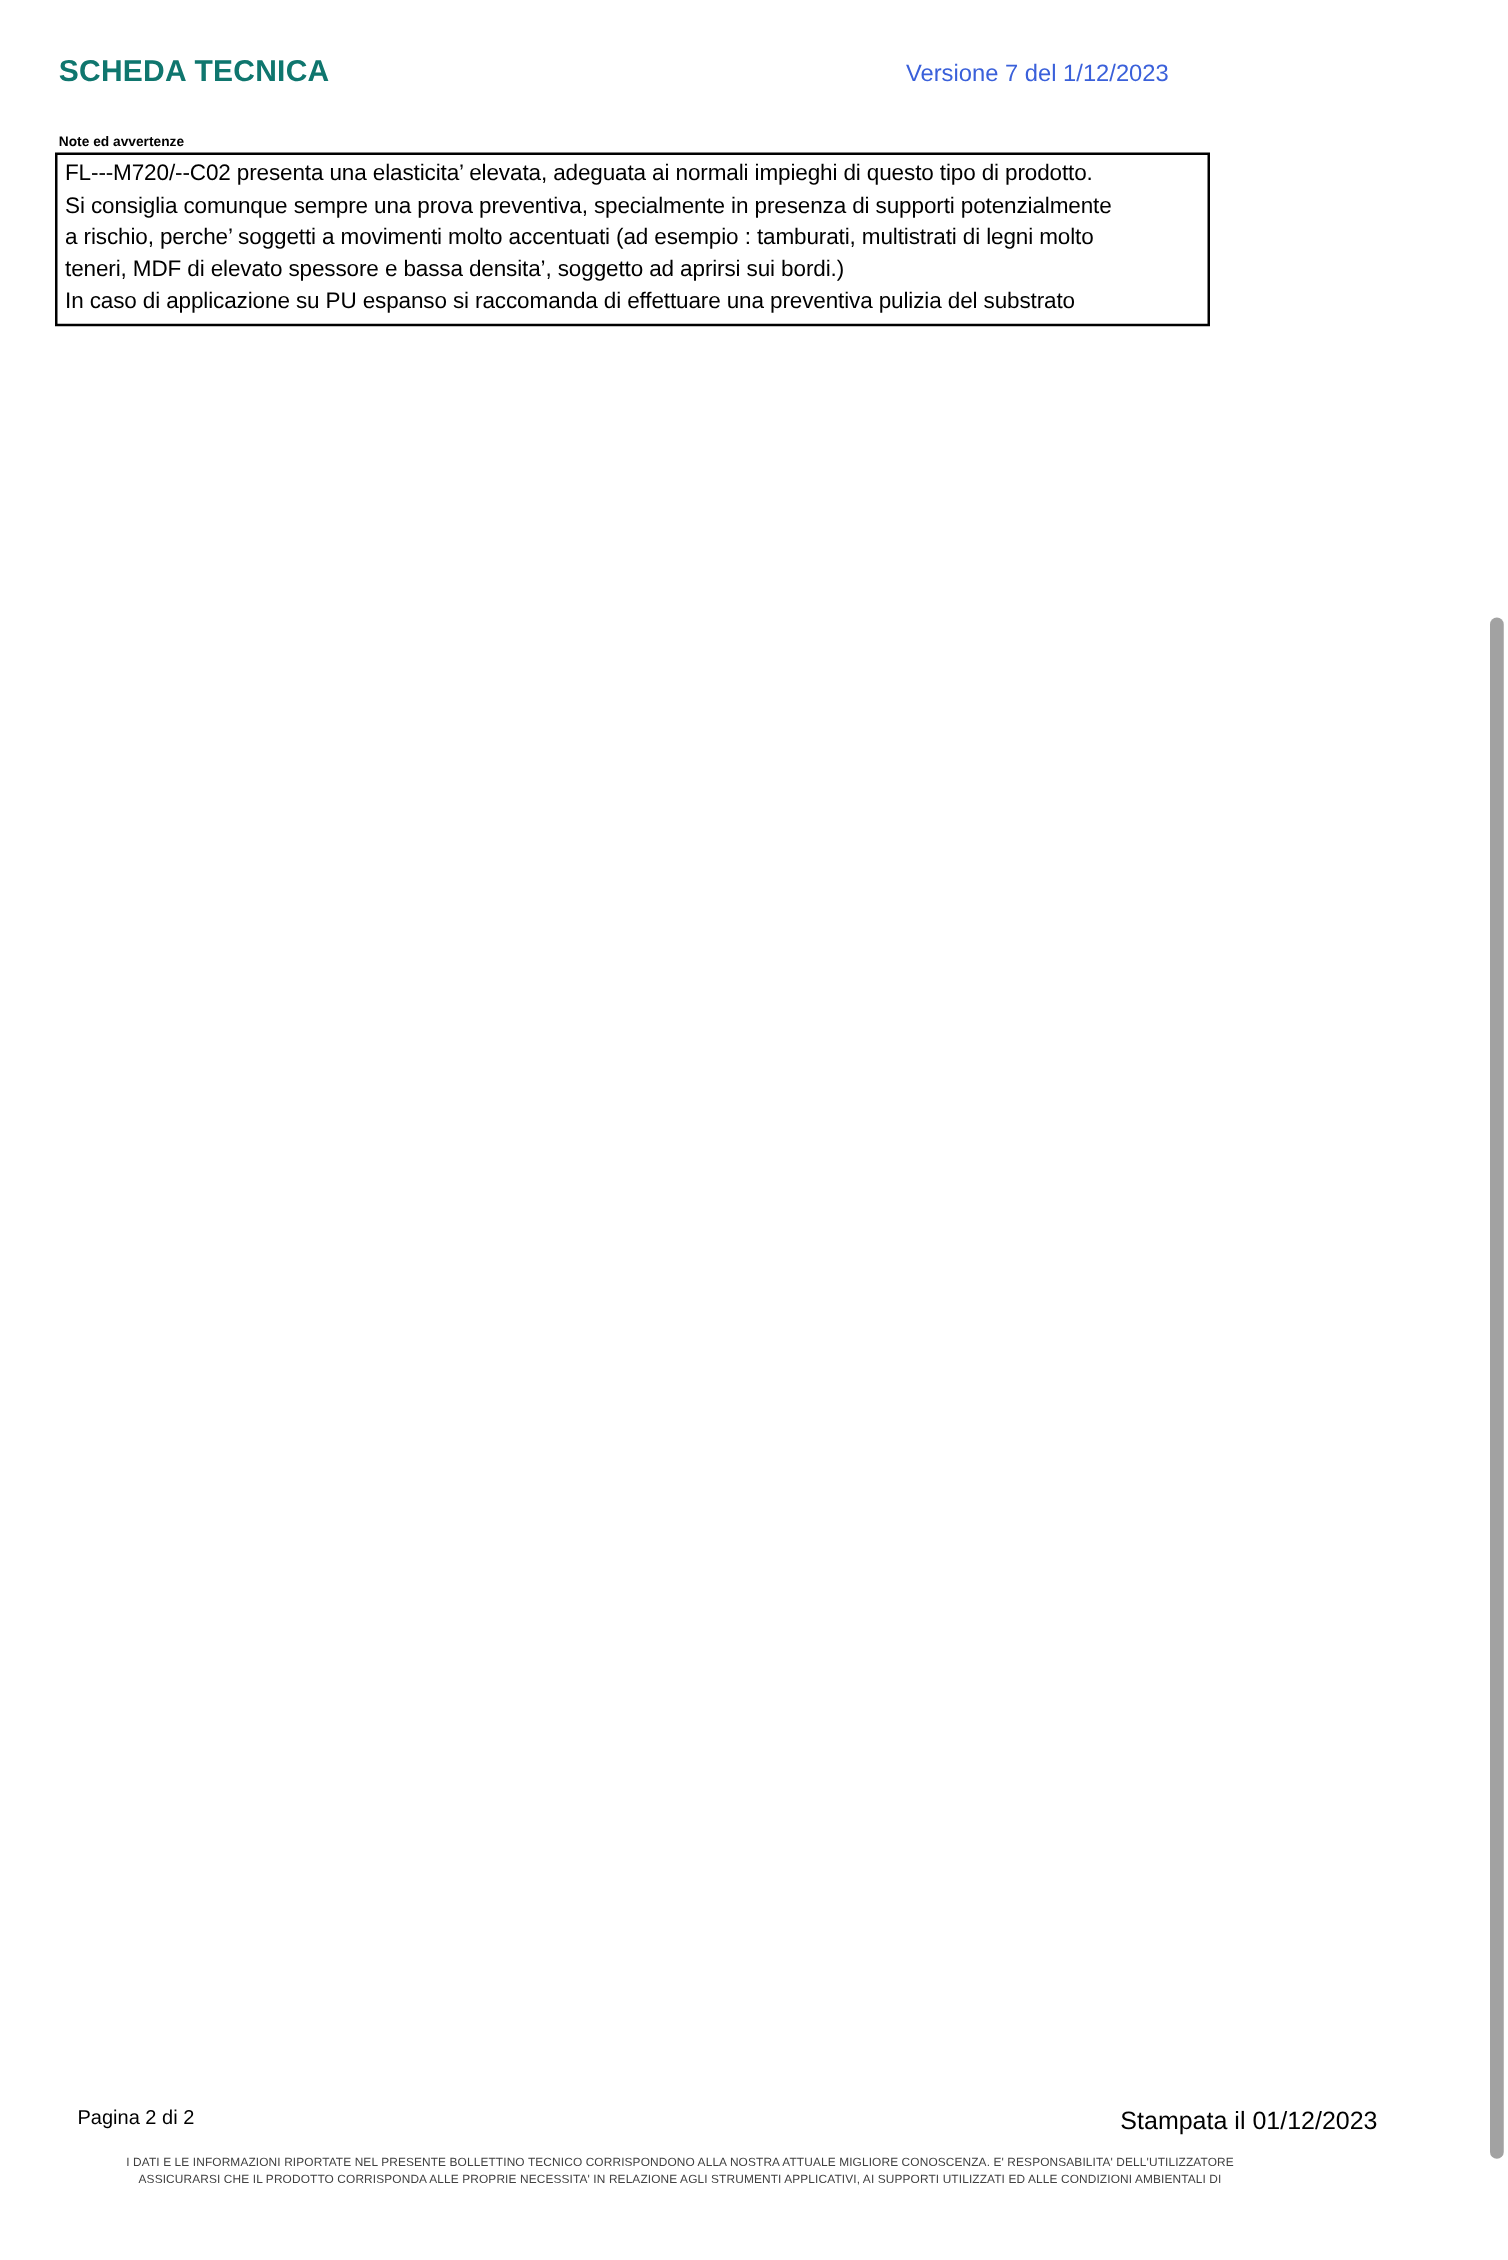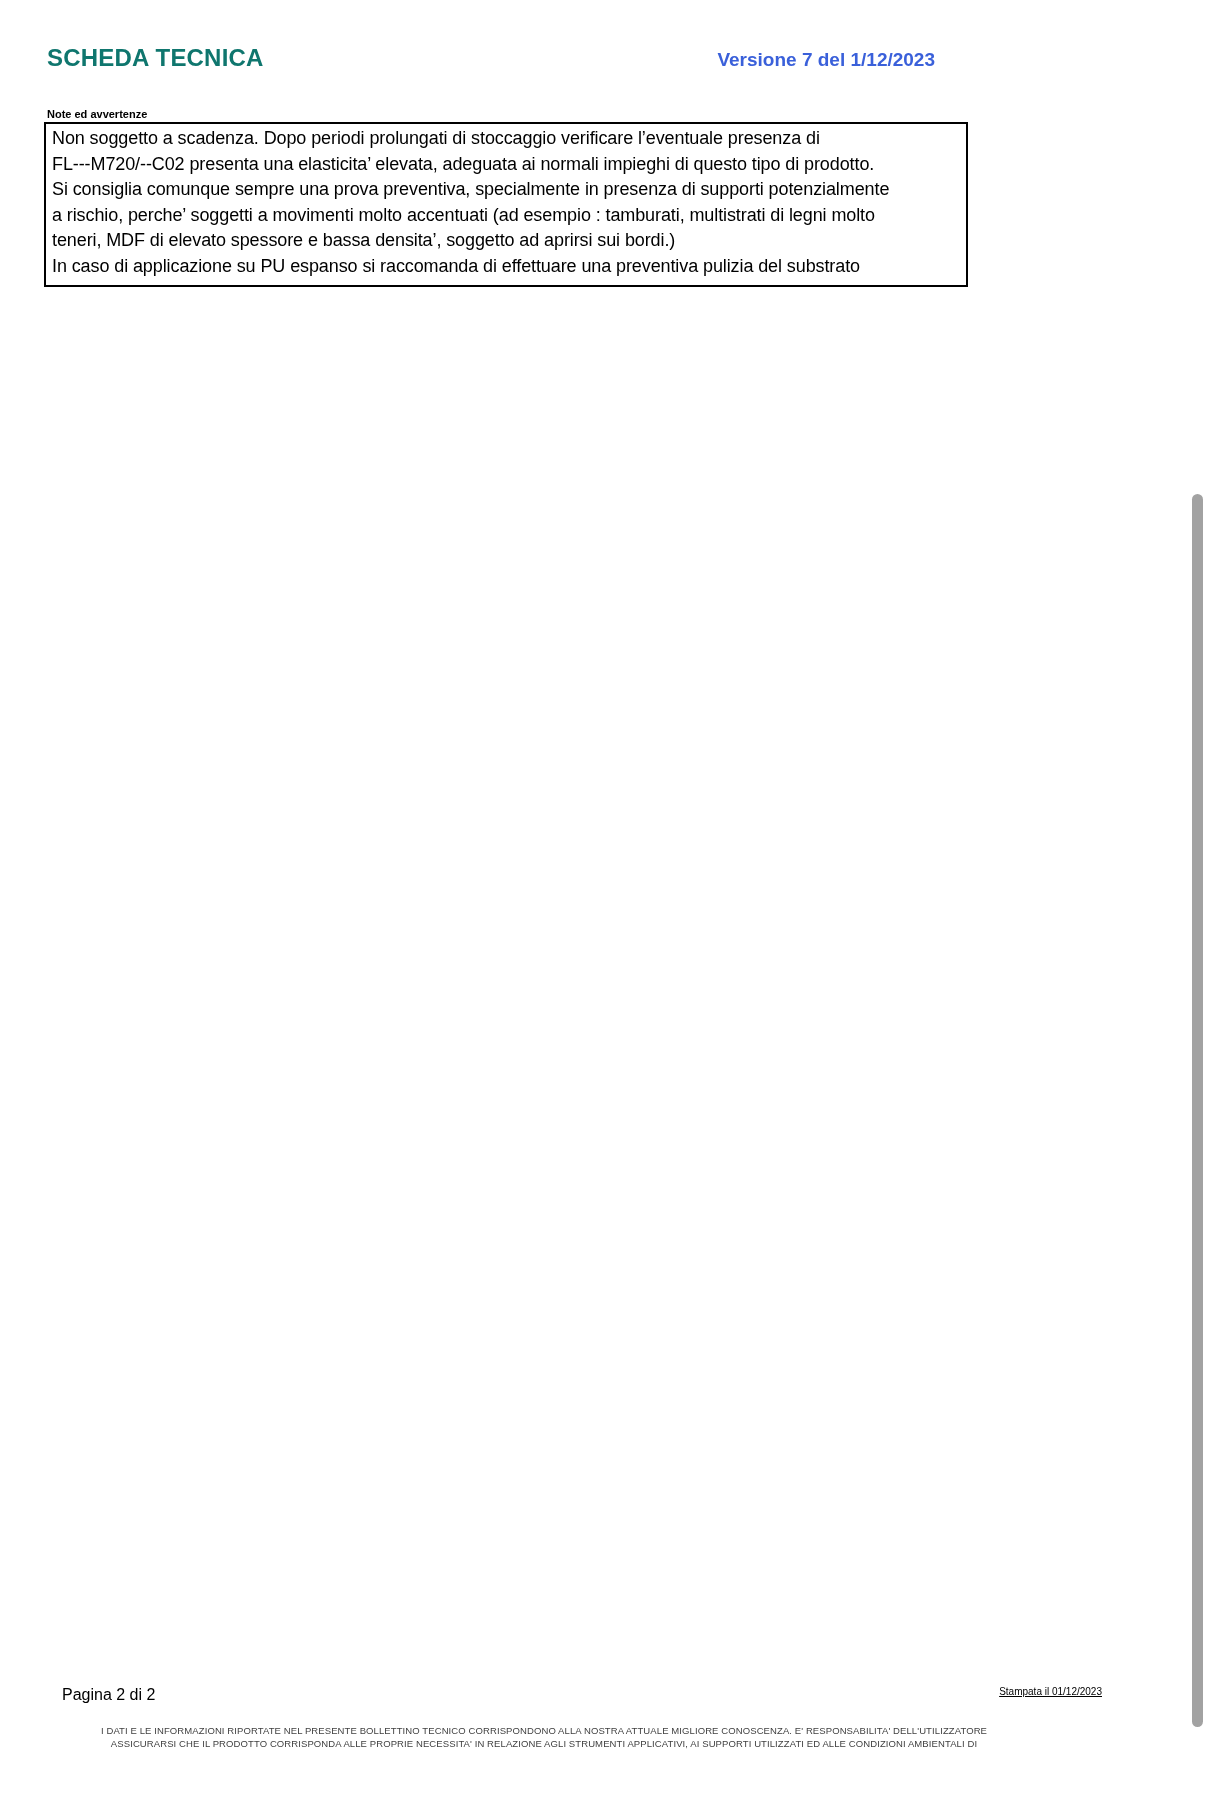--- a/index.html
+++ b/index.html
@@ -18,21 +18,21 @@
     top: 44px;
     font-size: 24px;
     font-weight: bold;
     letter-spacing: 0.2px;
   }
   .version-label {
     position: absolute;
     top: 49px;
     right: 271px;
     font-size: 19px;
-    font-weight: bold;
+    font-weight: normal;
   }
   .section-heading {
     position: absolute;
     left: 47px;
     top: 108px;
     font-size: 11px;
     font-weight: bold;
   }
   .notes-box {
     position: absolute;
@@ -51,22 +51,21 @@
   .footer-page-number {
     position: absolute;
     left: 62px;
     top: 1686px;
     font-size: 16px;
   }
   .footer-printed {
     position: absolute;
     right: 104px;
     top: 1686px;
-    font-size: 10px;
-    text-decoration: underline;
+    font-size: 20px;
   }
   .disclaimer {
     position: absolute;
     left: 64px;
     top: 1724px;
     width: 960px;
     font-size: 9.5px;
     line-height: 13px;
     color: #3f3f3f;
     letter-spacing: 0.1px;
@@ -85,21 +84,20 @@
 </head>
 <body>
 
 <div class="doc-title" style="color: #0f766e;">SCHEDA TECNICA</div>
 
 <div class="version-label" style="color: rgb(58, 96, 218);">Versione 7 del 1/12/2023</div>
 
 <div class="section-heading">Note ed avvertenze</div>
 
 <div class="notes-box">
-  <div class="notes-line">Non soggetto a scadenza. Dopo periodi prolungati di stoccaggio verificare l’eventuale presenza di</div>
   <div class="notes-line">FL---M720/--C02 presenta una elasticita’ elevata, adeguata ai normali impieghi di questo tipo di prodotto.</div>
   <div class="notes-line">Si consiglia comunque sempre una prova preventiva, specialmente in presenza di supporti potenzialmente</div>
   <div class="notes-line">a rischio, perche’ soggetti a movimenti molto accentuati (ad esempio : tamburati, multistrati di legni molto</div>
   <div class="notes-line">teneri, MDF di elevato spessore e bassa densita’, soggetto ad aprirsi sui bordi.)</div>
   <div class="notes-line">In caso di applicazione su PU espanso si raccomanda di effettuare una preventiva pulizia del substrato</div>
 </div>
 
 <div class="footer-page-number">Pagina 2 di 2</div>
 
 <div class="footer-printed">Stampata il 01/12/2023</div>

